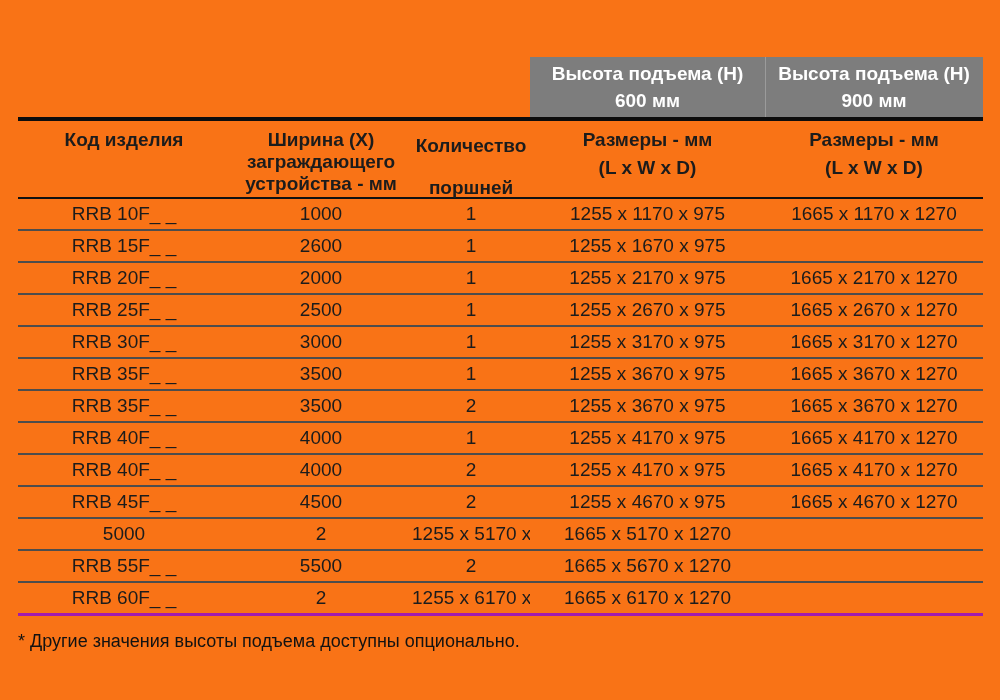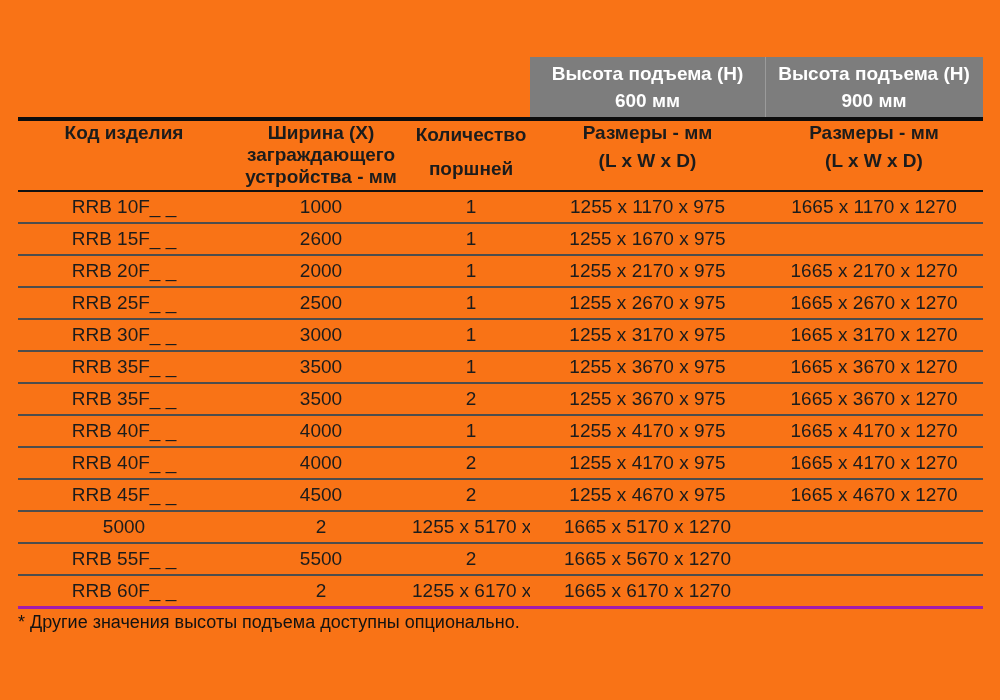--- a/index.html
+++ b/index.html
@@ -56,30 +56,30 @@
     width: 100%;
     height: 4px;
     background: #0d0d0d;
   }
   .grid5 {
     display: grid;
     grid-template-columns: 212px 182px 118px 235px 218px;
   }
   .col-headers {
     height: 68px;
-    padding-top: 1px;
+    padding-top: 8px;
   }
   .col-head {
     text-align: center;
     font-weight: bold;
     font-size: 19px;
     line-height: 22px;
     white-space: pre-line;
   }
-  .col-head.lh30 { line-height: 34px; margin-top: -4px; }
+  .col-head.lh30 { line-height: 42px; margin-top: -4px; }
   .col-head.lh28 { line-height: 28px; margin-top: -3px; }
   .head-line {
     width: 100%;
     height: 2px;
     background: #111111;
   }
   .rows {
     border-bottom: 3px solid #a21caf;
   }
   .row {
@@ -93,21 +93,21 @@
     text-align: center;
     font-size: 19px;
     color: #1c1c1c;
     line-height: 30px;
     white-space: nowrap;
     overflow: hidden;
   }
   .footnote {
     position: absolute;
     left: 18px;
-    top: 612px;
+    top: 631px;
     font-size: 18px;
     color: #121212;
   }
 </style>
 </head>
 <body>
 
 <div class="page">
 
   <div class="table-wrap">

